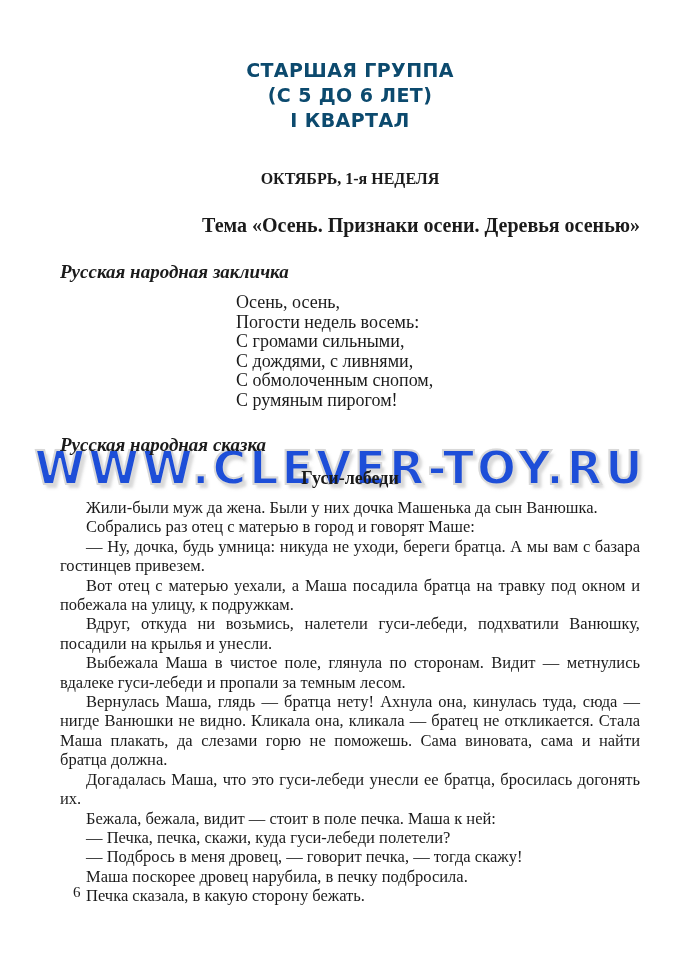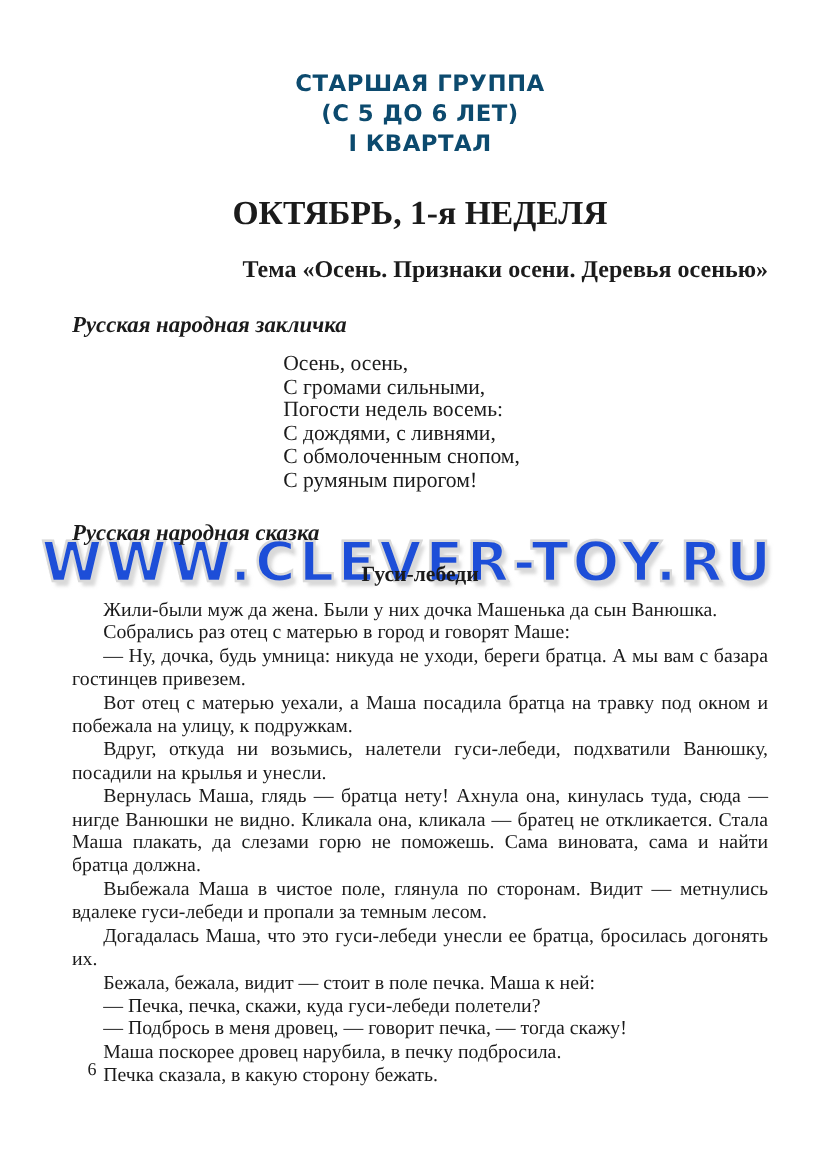--- a/index.html
+++ b/index.html
@@ -37,21 +37,21 @@
   .program-header {
     text-align: center;
     font-family: "DejaVu Sans", "Liberation Sans", sans-serif;
     font-weight: bold;
     font-size: 19px;
     line-height: 25px;
     letter-spacing: 0.4px;
     color: #0c4a6e;
   }
 
-  .week-title  { text-align: center; font-weight: bold; font-size: 28px; line-height: 24px; margin-top: 34px; }
+  .week-title  { text-align: center; font-weight: bold; font-size: 16px; line-height: 24px; margin-top: 34px; }
   .theme-title { text-align: right; font-weight: bold; font-size: 20px; line-height: 24px; margin-top: 22px; }
 
   .subheading {
     font-weight: bold;
     font-style: italic;
     font-size: 19px;
     line-height: 22px;
     margin-top: 24px;
   }
   .subheading.skazka { }
@@ -102,39 +102,39 @@
     </div>
 
     <div class="week-title">ОКТЯБРЬ, 1-я НЕДЕЛЯ</div>
 
     <div class="theme-title">Тема «Осень. Признаки осени. Деревья осенью»</div>
 
     <div class="subheading">Русская народная закличка</div>
 
     <div class="poem">
       <div>Осень, осень,</div>
+      <div>Погости недель восемь:</div>
       <div>С громами сильными,</div>
-      <div>Погости недель восемь:</div>
       <div>С дождями, с ливнями,</div>
       <div>С обмолоченным снопом,</div>
       <div>С румяным пирогом!</div>
     </div>
 
     <div class="subheading skazka">Русская народная сказка</div>
 
     <div class="story-title">Гуси-лебеди</div>
 
     <div class="story">
       <p>Жили-были муж да жена. Были у них дочка Машенька да сын Ванюшка.</p>
       <p>Собрались раз отец с матерью в город и говорят Маше:</p>
       <p>— Ну, дочка, будь умница: никуда не уходи, береги братца. А мы вам с базара гостинцев привезем.</p>
       <p>Вот отец с матерью уехали, а Маша посадила братца на травку под окном и побежала на улицу, к подружкам.</p>
       <p>Вдруг, откуда ни возьмись, налетели гуси-лебеди, подхватили Ванюшку, посадили на крылья и унесли.</p>
+      <p>Выбежала Маша в чистое поле, глянула по сторонам. Видит — метнулись вдалеке гуси-лебеди и пропали за темным лесом.</p>
       <p>Вернулась Маша, глядь — братца нету! Ахнула она, кинулась туда, сюда — нигде Ванюшки не видно. Кликала она, кликала — братец не откликается. Стала Маша плакать, да слезами горю не поможешь. Сама виновата, сама и найти братца должна.</p>
-      <p>Выбежала Маша в чистое поле, глянула по сторонам. Видит — метнулись вдалеке гуси-лебеди и пропали за темным лесом.</p>
       <p>Догадалась Маша, что это гуси-лебеди унесли ее братца, бросилась догонять их.</p>
       <p>Бежала, бежала, видит — стоит в поле печка. Маша к ней:</p>
       <p>— Печка, печка, скажи, куда гуси-лебеди полетели?</p>
       <p>— Подбрось в меня дровец, — говорит печка, — тогда скажу!</p>
       <p>Маша поскорее дровец нарубила, в печку подбросила.</p>
       <p>Печка сказала, в какую сторону бежать.</p>
     </div>
 
   </div>
 

